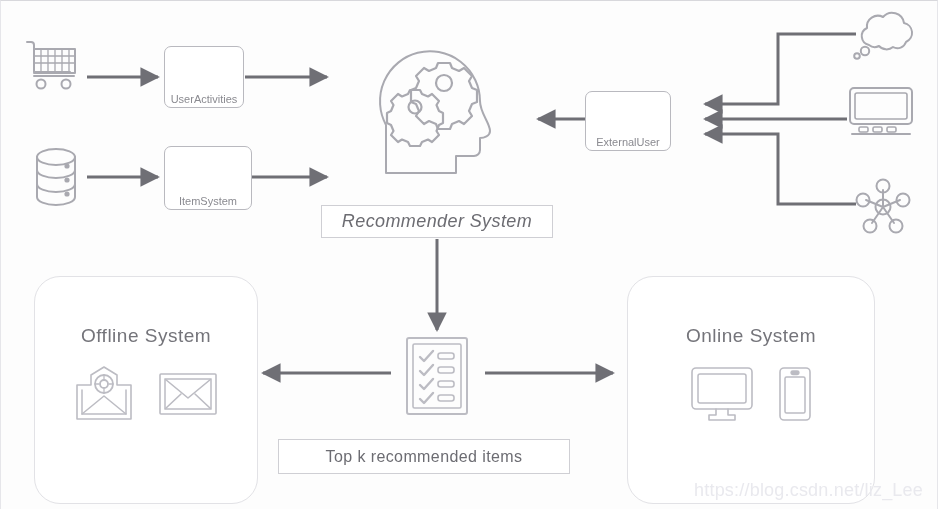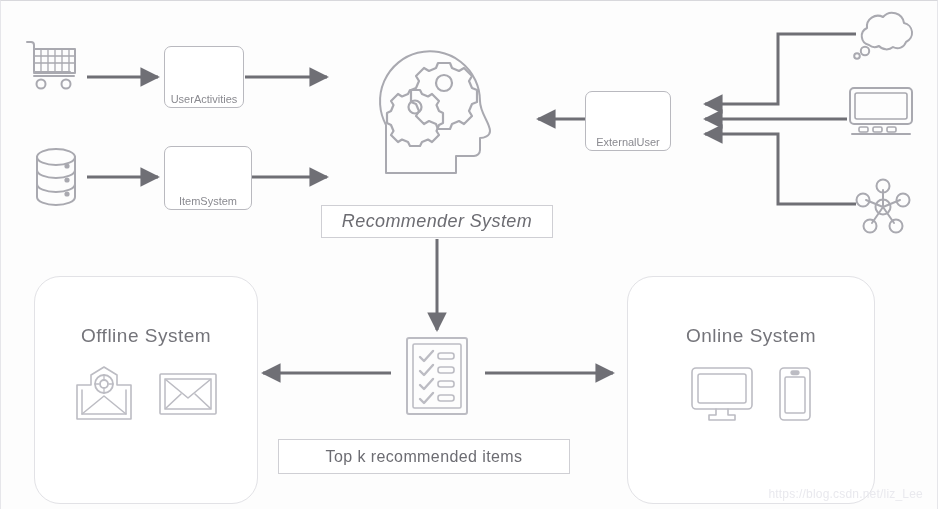--- a/index.html
+++ b/index.html
@@ -110,21 +110,21 @@
   #icon-monitor  { left: 846px; top: 84px; }
   #icon-network  { left: 853px; top: 177px; }
   #icon-checklist{ left: 403px; top: 334px; }
 
   
   #watermark {
     position: absolute;
     right: 14px;
     bottom: 8px;
     color: #e9e9ee;
-    font-size: 12px;
+    font-size: 18px;
     letter-spacing: .2px;
     user-select: none;
   }
   .stroke-ic { stroke: #a9a9b0; fill: none; stroke-width: 2; }
   .stroke-ic-thin { stroke: #bcbcc3; fill: none; stroke-width: 1.6; }
 </style>
 </head>
 <body>
 
 <div id="canvas">

